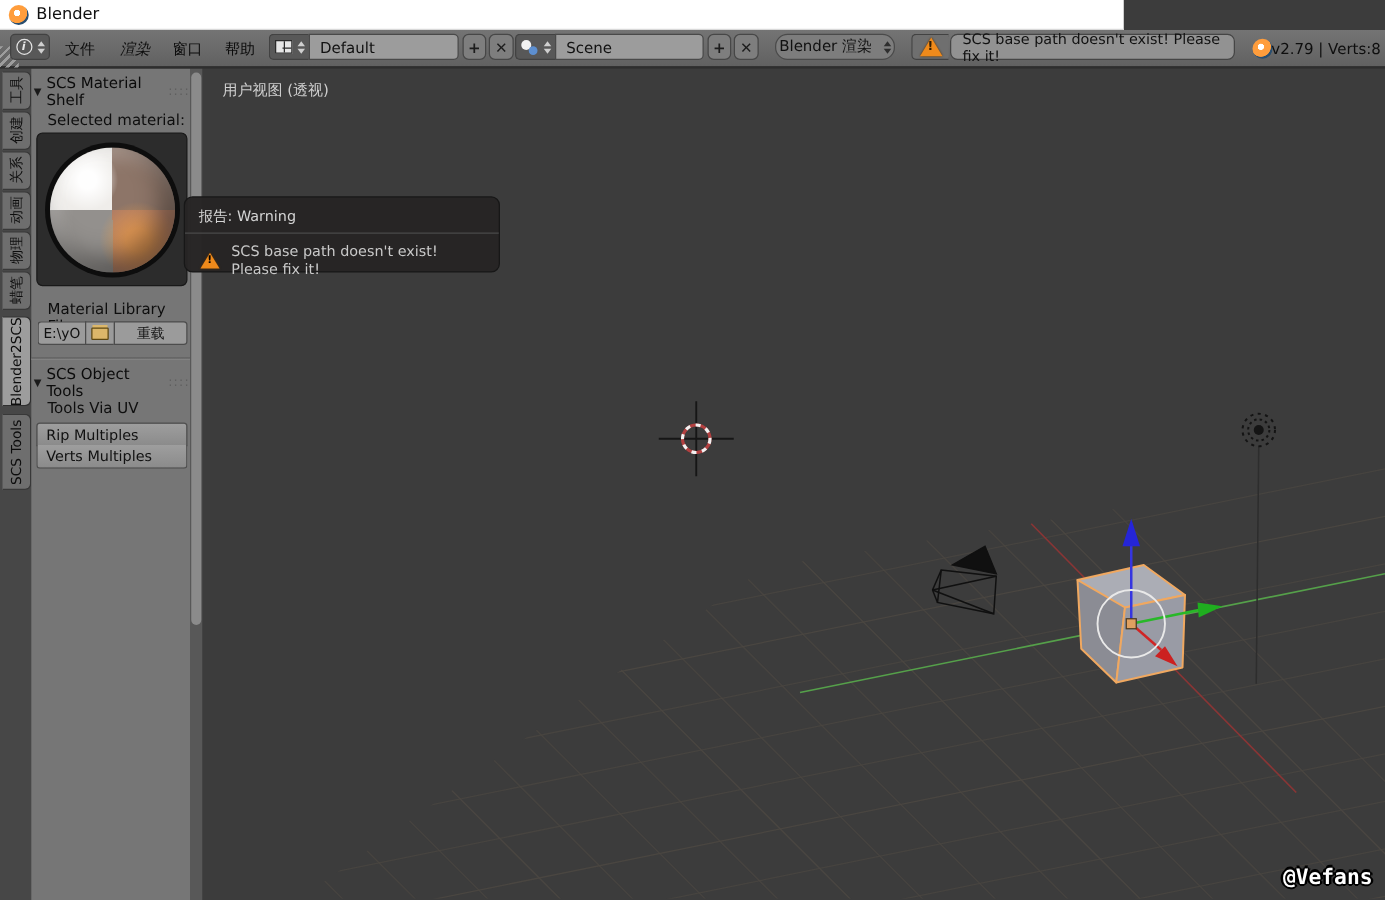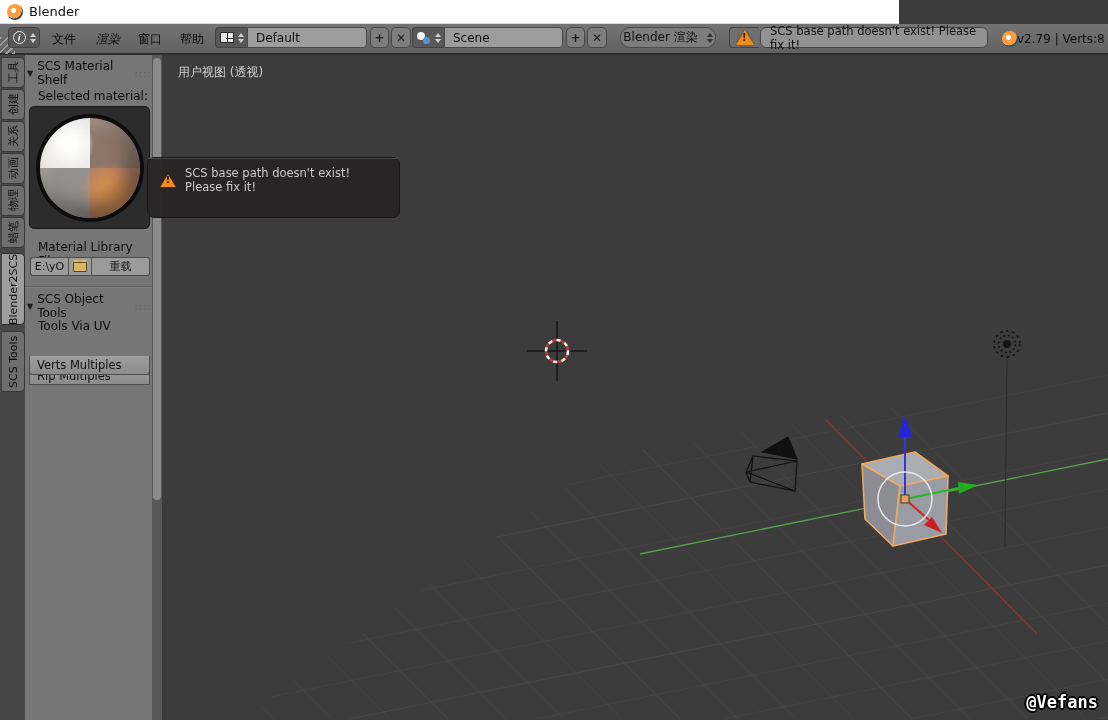--- a/index.html
+++ b/index.html
@@ -86,21 +86,21 @@
     display:flex; align-items:center; justify-content:center; }
   .folder { width:14px; height:10px; background:#dcb76a; border:1px solid #5e4812; border-radius:1px;
     box-shadow:-0px -3px 0 -1px #dcb76a; }
   .rbtn { width:59px; height:19px; background:#9b9b9b; border:1px solid #4c4c4c; border-radius:0 3px 3px 0;
     font-size:11px; color:#111; display:flex; align-items:center; justify-content:center; }
   .divider { position:absolute; left:0; top:231px; width:127px; height:2px;
     background:linear-gradient(#575757,#8d8d8d); }
   .wbtn { position:absolute; left:4px; width:121px; height:19px;
     background:linear-gradient(#9e9e9e,#8b8b8b); border:1px solid #4f4f4f; font-size:11.5px; color:#111;
     display:flex; align-items:center; padding-left:7px; cursor:default; }
-  .wbtn.first { top:283px; border-radius:3px 3px 0 0;margin-top:28px; }
+  .wbtn.first { top:283px; border-radius:3px 3px 0 0; }
   .wbtn.second { top:301px; border-radius:0 0 3px 3px; border-top:none; }
 
   
   .sbar { position:absolute; left:152px; top:55px; width:10px; height:665px; background:#585858; }
   .sthumb { position:absolute; left:1px; top:3px; width:8px; height:442px; background:#8b8b8b; border-radius:4px; }
 
   
   .viewport { position:absolute; left:162px; top:55px; width:946px; height:665px; background:#3c3c3c; overflow:hidden; }
   .viewport svg { position:absolute; left:0; top:0; }
   .vlabel { position:absolute; left:16px; top:9px; font-size:12px; color:#cfcfcf; }
@@ -325,20 +325,21 @@
         <circle cx="395" cy="296" r="11" fill="none" stroke="#b34040" stroke-width="2.5"></circle>
         <circle cx="395" cy="296" r="11" fill="none" stroke="#f2f2f2" stroke-width="2.5" stroke-dasharray="4 4.5"></circle>
       </g>
     </svg>
 
     <div class="vlabel">用户视图 (透视)</div>
     <div class="watermark">@Vefans</div>
   </div>
 
   <div class="tooltip">
+    <div class="tt-title">报告: Warning</div>
     <div class="tt-div"></div>
     <div class="tt-body">
       <span class="warn-tri">
           <span>!</span>
         </span>
       <span>SCS base path doesn't exist! Please fix it!</span>
     </div>
   </div>
 
 </div>

